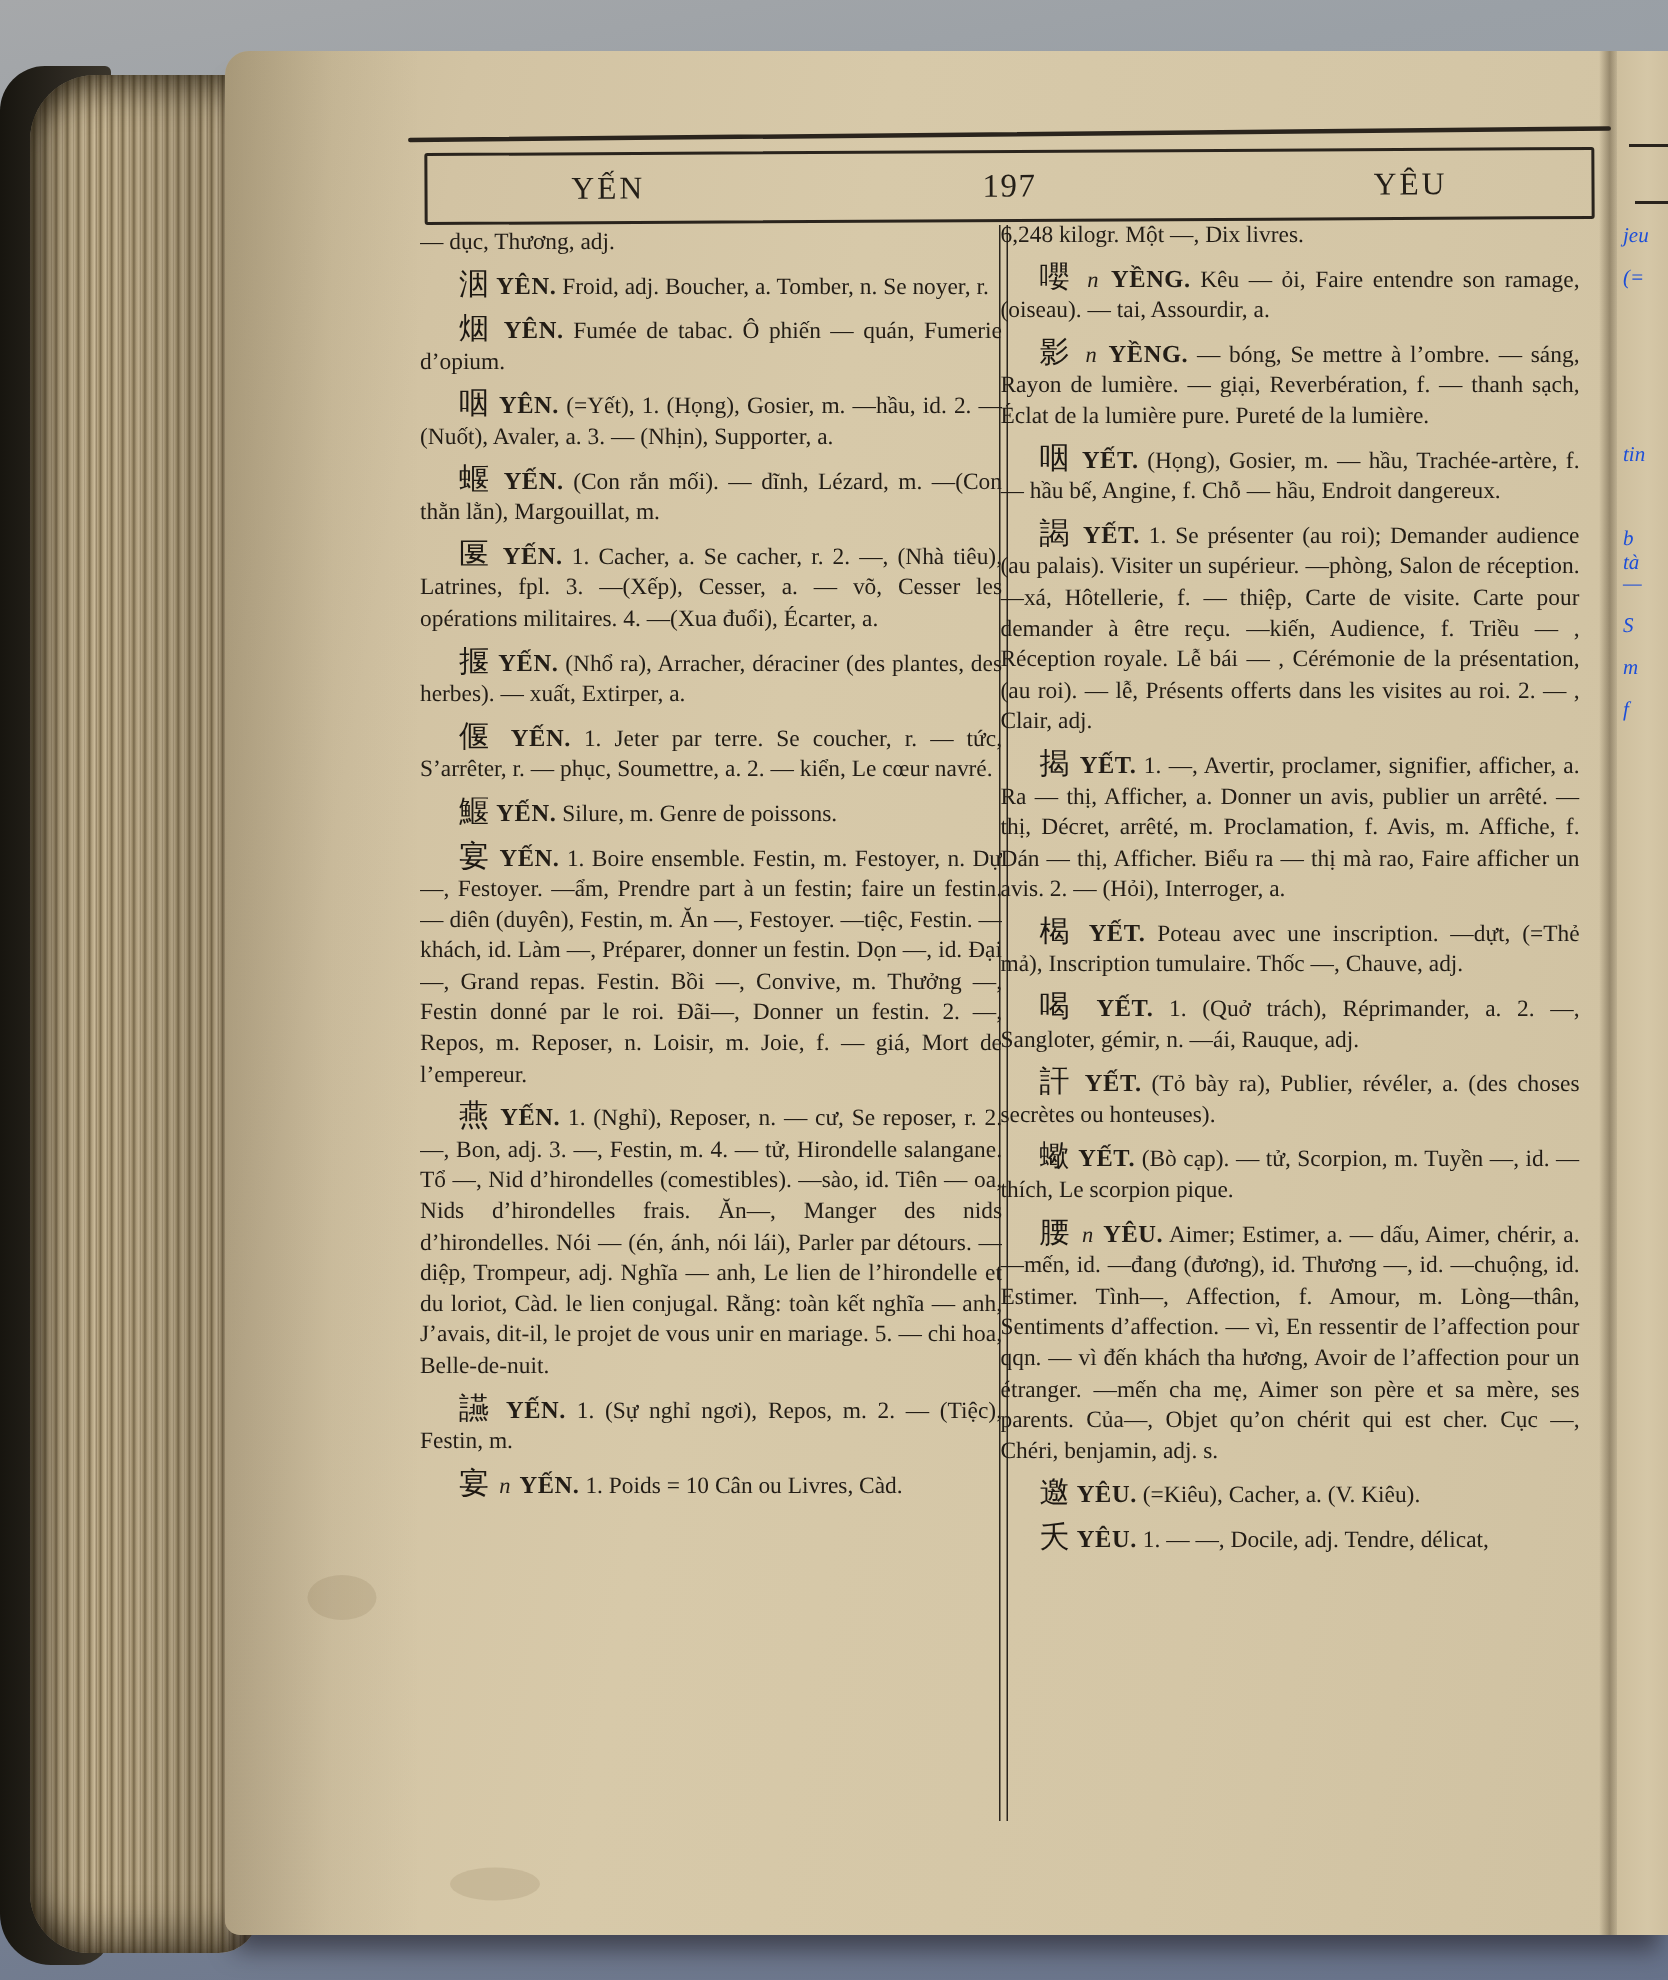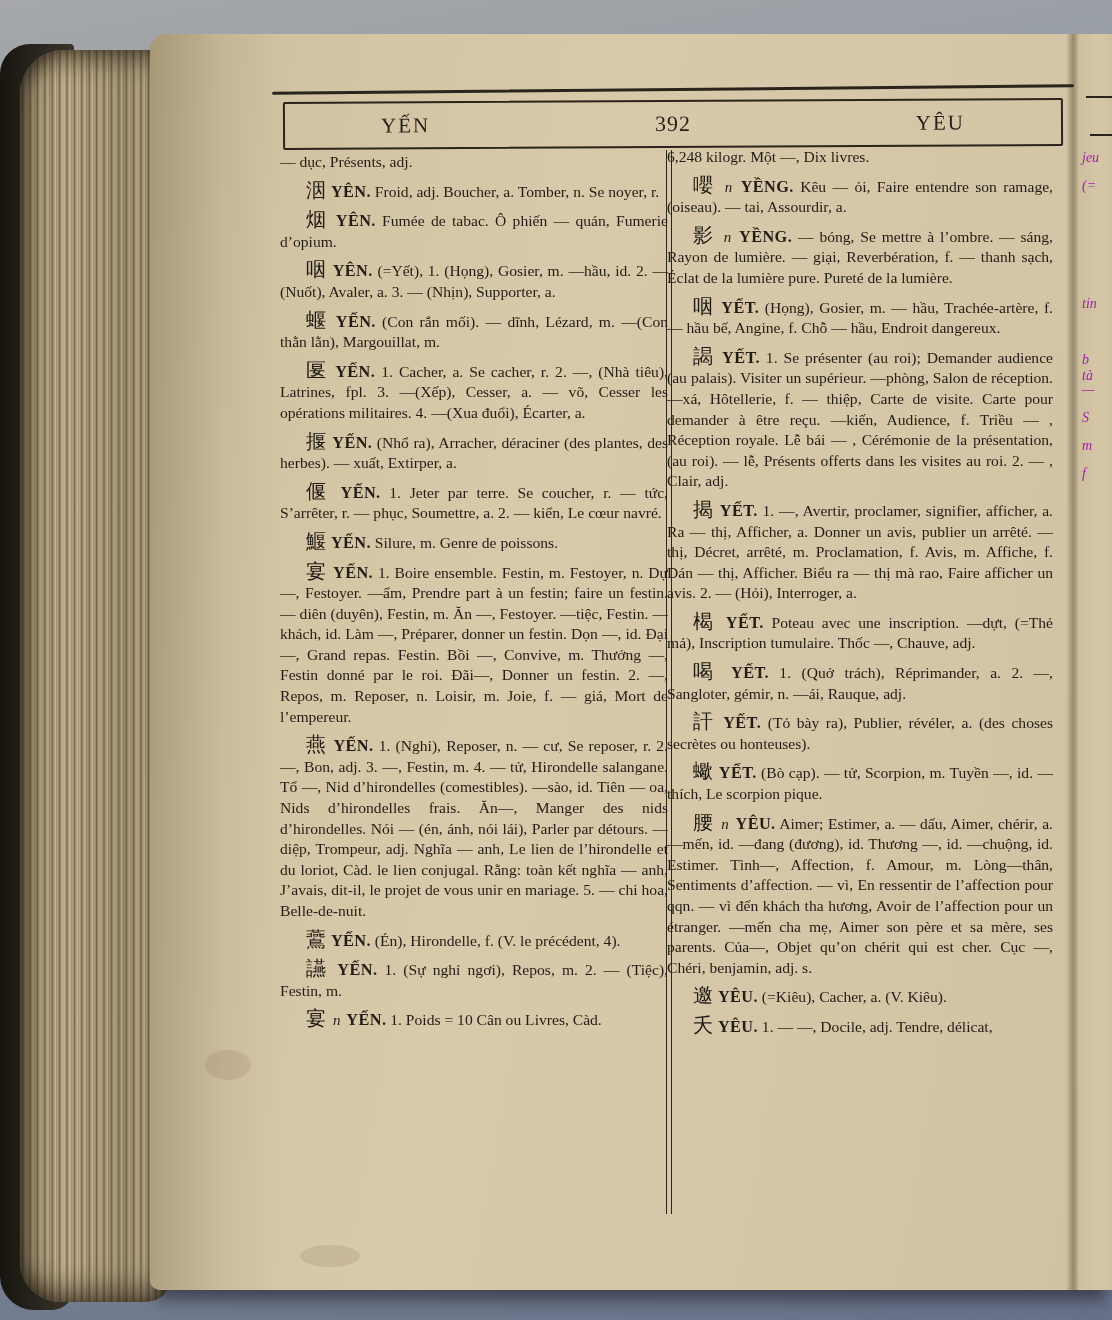--- a/index.html
+++ b/index.html
@@ -76,61 +76,60 @@
   }
   p.entry{
     margin:0 0 7px;text-indent:26px;text-align:justify;
     font-size:15.6px;line-height:20.6px;color:#231d16;
   }
   p.entry.cont{text-indent:0;}
   .cjk{font-size:20px;line-height:1;letter-spacing:1px;color:#1d1812;}
   .head{font-weight:bold;font-size:16.3px;letter-spacing:.4px;}
   .marker{font-style:italic;font-size:15px;padding:0 2px;}
   
-  .frag{color:#a21caf;font-size:14px;font-style:italic;white-space:nowrap;}
+  .frag{color:#1d4ed8;font-size:14px;font-style:italic;white-space:nowrap;}
 </style>
 </head>
 <body>
 
 <div class="abs cover"></div>
 <div class="abs stack"></div>
 <div class="abs stack-tone"></div>
 <div class="abs page-main"></div>
 <div class="abs gutter-shade"></div>
 <div class="abs sliver-crease"></div>
 <div class="abs sliver"></div>
 
 <div class="abs stain" style="left:205px;top:1050px;width:46px;height:30px;"></div>
 <div class="abs stain" style="left:300px;top:1245px;width:60px;height:22px;"></div>
 
 <div class="abs header-rule-top"></div>
 <div class="abs header-box">
   <span class="hw">YẾN</span>
-  <span class="pn">392</span>
+  <span class="pn">197</span>
   <span class="hw">YÊU</span>
 </div>
 
 <div class="abs sliver-box-line" style="left:1086px;top:96px;width:26px;"></div>
 <div class="abs sliver-box-line" style="left:1090px;top:134px;width:22px;"></div>
 
 <div class="abs divider"></div>
 
 <div class="abs col col-left" id="col-left">
-    <p class="entry cont">— dục, Présents, adj.</p>
+    <p class="entry cont">— dục, Thương, adj.</p>
     <p class="entry"><span class="cjk">洇</span> <span class="head">YÊN.</span> Froid, adj. Boucher, a. Tomber, n. Se noyer, r.</p>
     <p class="entry"><span class="cjk">烟</span> <span class="head">YÊN.</span> Fumée de tabac. Ô phiến — quán, Fumerie d’opium.</p>
     <p class="entry"><span class="cjk">咽</span> <span class="head">YÊN.</span> (=Yết), 1. (Họng), Gosier, m. —hầu, id. 2. —(Nuốt), Avaler, a. 3. — (Nhịn), Supporter, a.</p>
     <p class="entry"><span class="cjk">蝘</span> <span class="head">YẾN.</span> (Con rắn mối). — dĩnh, Lézard, m. —(Con thằn lằn), Margouillat, m.</p>
     <p class="entry"><span class="cjk">匽</span> <span class="head">YẾN.</span> 1. Cacher, a. Se cacher, r. 2. —, (Nhà tiêu), Latrines, fpl. 3. —(Xếp), Cesser, a. — võ, Cesser les opérations militaires. 4. —(Xua đuổi), Écarter, a.</p>
     <p class="entry"><span class="cjk">揠</span> <span class="head">YẾN.</span> (Nhổ ra), Arracher, déraciner (des plantes, des herbes). — xuất, Extirper, a.</p>
     <p class="entry"><span class="cjk">偃</span> <span class="head">YẾN.</span> 1. Jeter par terre. Se coucher, r. — tức, S’arrêter, r. — phục, Soumettre, a. 2. — kiển, Le cœur navré.</p>
     <p class="entry"><span class="cjk">鰋</span> <span class="head">YẾN.</span> Silure, m. Genre de poissons.</p>
     <p class="entry"><span class="cjk">宴</span> <span class="head">YẾN.</span> 1. Boire ensemble. Festin, m. Festoyer, n. Dự —, Festoyer. —ẩm, Prendre part à un festin; faire un festin. — diên (duyên), Festin, m. Ăn —, Festoyer. —tiệc, Festin. — khách, id. Làm —, Préparer, donner un festin. Dọn —, id. Đại—, Grand repas. Festin. Bồi —, Convive, m. Thưởng —, Festin donné par le roi. Đãi—, Donner un festin. 2. —, Repos, m. Reposer, n. Loisir, m. Joie, f. — giá, Mort de l’empereur.</p>
     <p class="entry"><span class="cjk">燕</span> <span class="head">YẾN.</span> 1. (Nghỉ), Reposer, n. — cư, Se reposer, r. 2. —, Bon, adj. 3. —, Festin, m. 4. — tử, Hirondelle salangane. Tổ —, Nid d’hirondelles (comestibles). —sào, id. Tiên — oa, Nids d’hirondelles frais. Ăn—, Manger des nids d’hirondelles. Nói — (én, ánh, nói lái), Parler par détours. — diệp, Trompeur, adj. Nghĩa — anh, Le lien de l’hirondelle et du loriot, Càd. le lien conjugal. Rằng: toàn kết nghĩa — anh, J’avais, dit-il, le projet de vous unir en mariage. 5. — chi hoa, Belle-de-nuit.</p>
-    <p class="entry"><span class="cjk">鷰</span> <span class="head">YẾN.</span> (Én), Hirondelle, f. (V. le précédent, 4).</p>
     <p class="entry"><span class="cjk">讌</span> <span class="head">YẾN.</span> 1. (Sự nghỉ ngơi), Repos, m. 2. — (Tiệc), Festin, m.</p>
     <p class="entry"><span class="cjk">宴</span> <span class="marker">n</span> <span class="head">YẾN.</span> 1. Poids = 10 Cân ou Livres, Càd.</p>
   </div>
 <div class="abs col col-right" id="col-right">
     <p class="entry cont">6,248 kilogr. Một —, Dix livres.</p>
     <p class="entry"><span class="cjk">嚶</span> <span class="marker">n</span> <span class="head">YỀNG.</span> Kêu — ỏi, Faire entendre son ramage, (oiseau). — tai, Assourdir, a.</p>
     <p class="entry"><span class="cjk">影</span> <span class="marker">n</span> <span class="head">YỀNG.</span> — bóng, Se mettre à l’ombre. — sáng, Rayon de lumière. — giại, Reverbération, f. — thanh sạch, Éclat de la lumière pure. Pureté de la lumière.</p>
     <p class="entry"><span class="cjk">咽</span> <span class="head">YẾT.</span> (Họng), Gosier, m. — hầu, Trachée-artère, f. — hầu bế, Angine, f. Chỗ — hầu, Endroit dangereux.</p>
     <p class="entry"><span class="cjk">謁</span> <span class="head">YẾT.</span> 1. Se présenter (au roi); Demander audience (au palais). Visiter un supérieur. —phòng, Salon de réception. —xá, Hôtellerie, f. — thiệp, Carte de visite. Carte pour demander à être reçu. —kiến, Audience, f. Triều — , Réception royale. Lễ bái — , Cérémonie de la présentation, (au roi). — lễ, Présents offerts dans les visites au roi. 2. — , Clair, adj.</p>
     <p class="entry"><span class="cjk">揭</span> <span class="head">YẾT.</span> 1. —, Avertir, proclamer, signifier, afficher, a. Ra — thị, Afficher, a. Donner un avis, publier un arrêté. — thị, Décret, arrêté, m. Proclamation, f. Avis, m. Affiche, f. Dán — thị, Afficher. Biểu ra — thị mà rao, Faire afficher un avis. 2. — (Hỏi), Interroger, a.</p>

